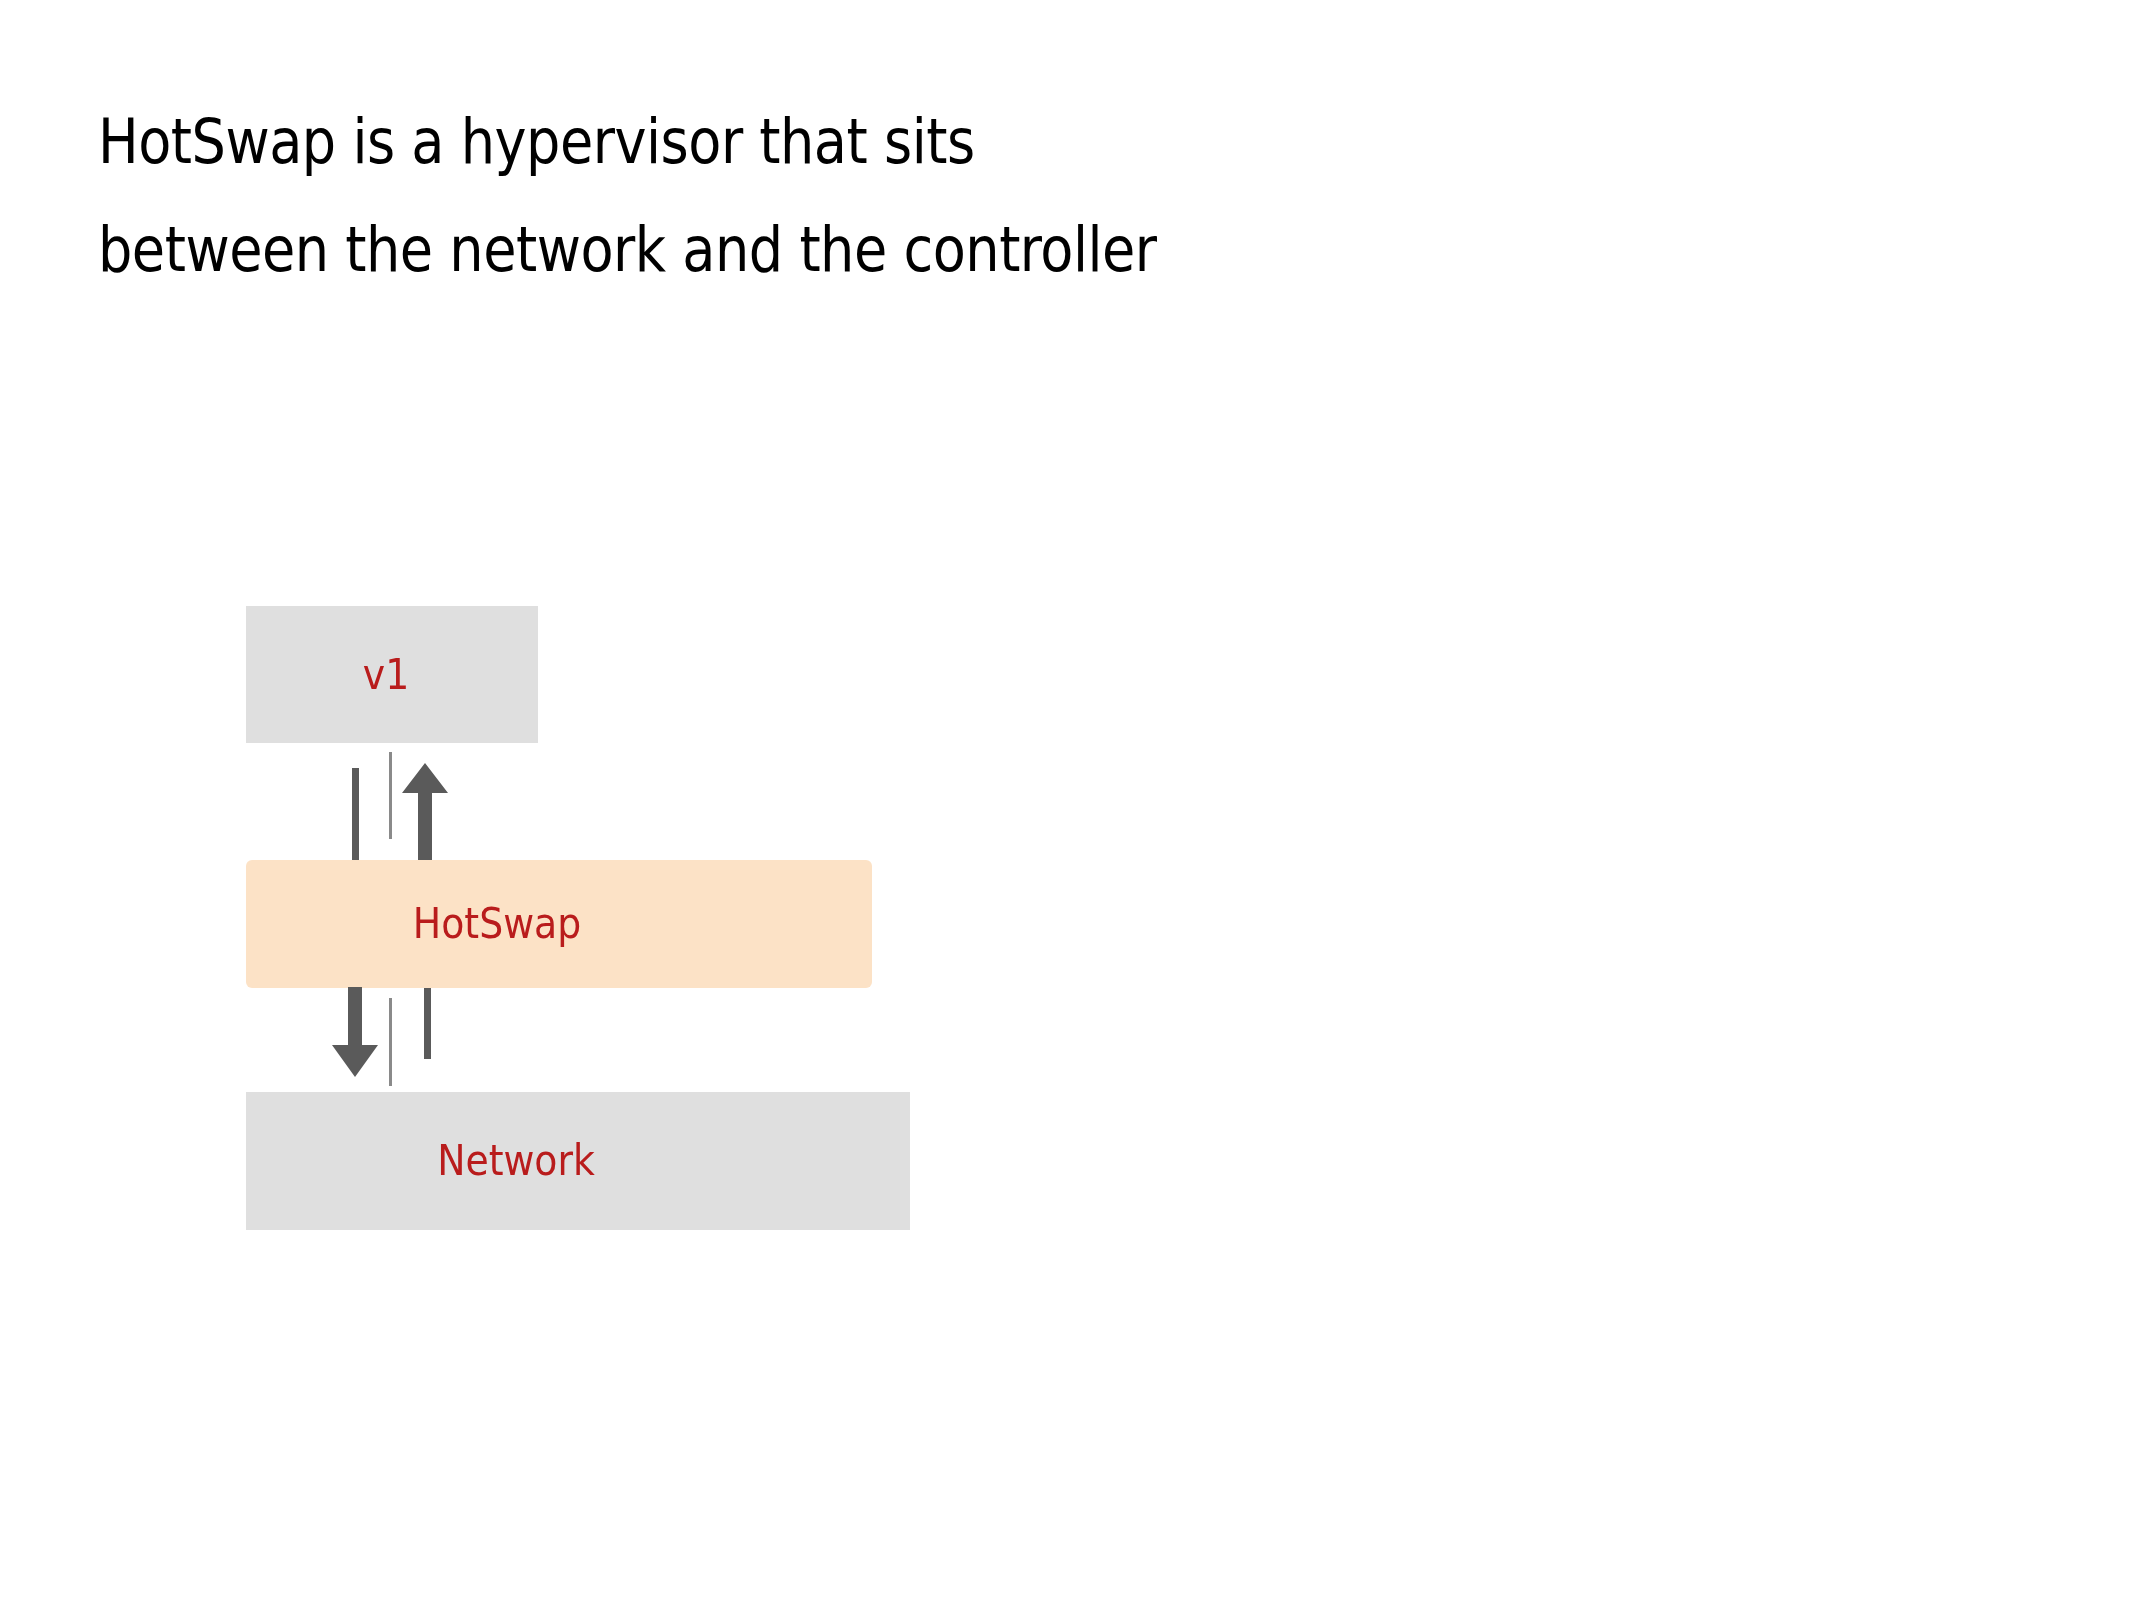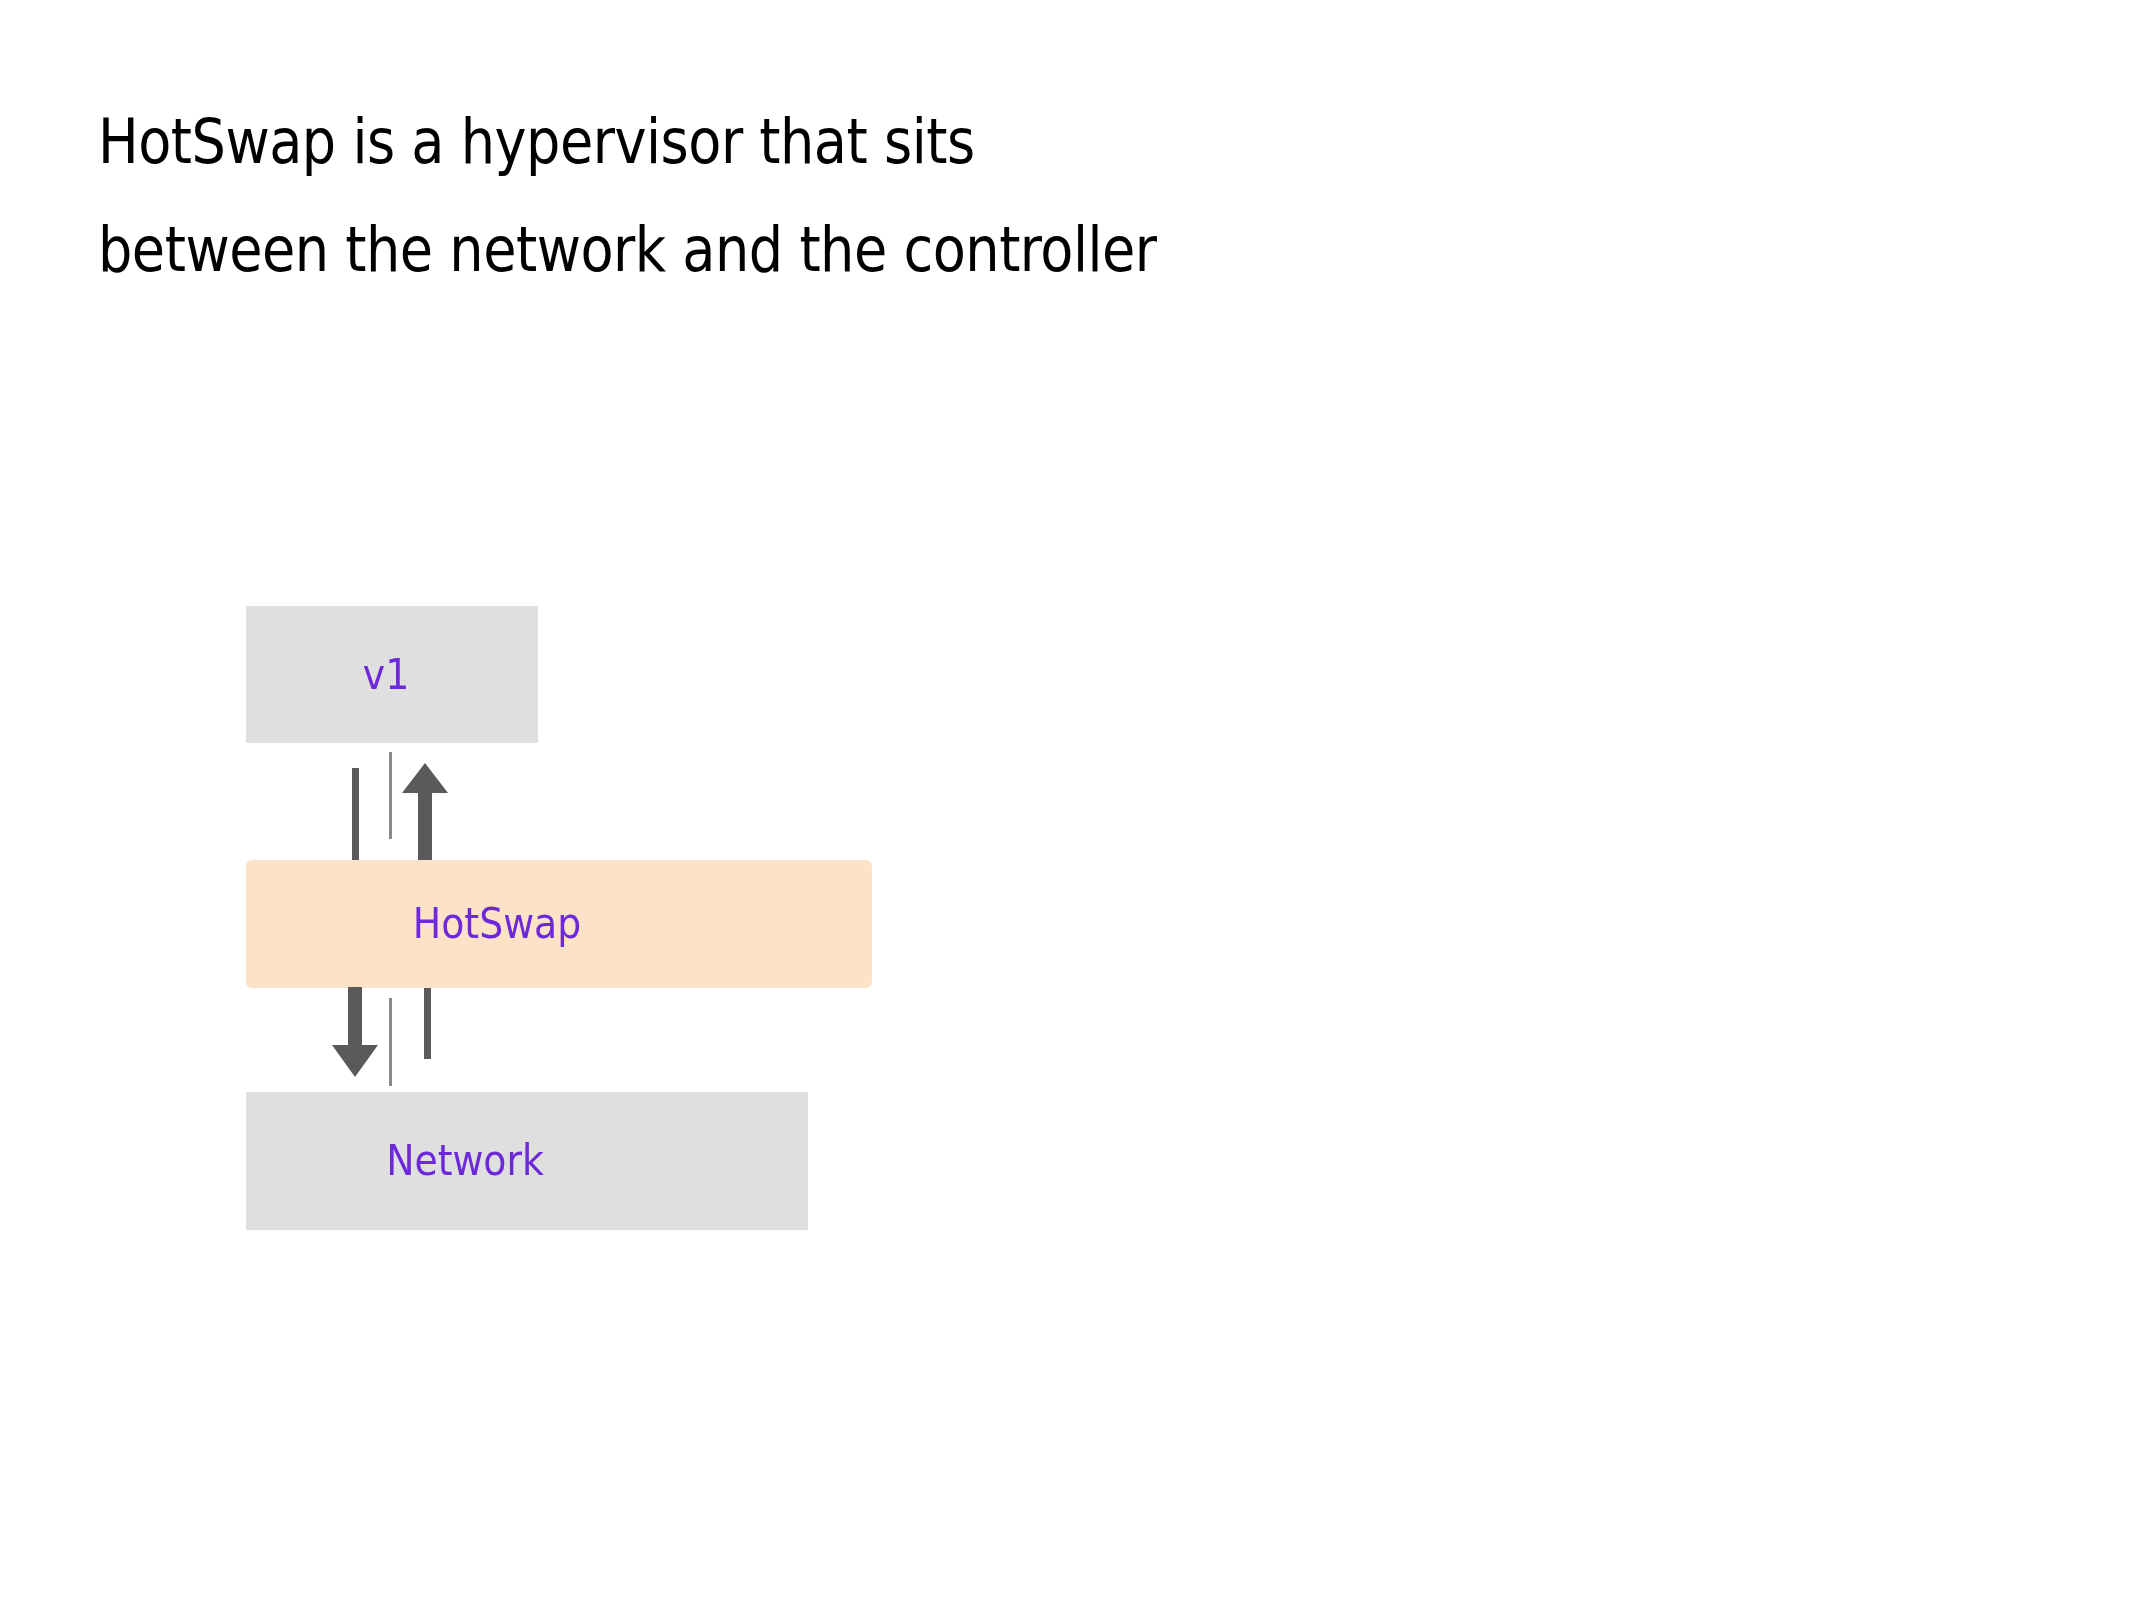--- a/index.html
+++ b/index.html
@@ -45,21 +45,21 @@
   }
 
   .node-box {
     position: absolute;
     display: flex;
     align-items: center;
     justify-content: center;
     box-sizing: border-box;
   }
   .node-label {
-    color: #6d28d9;
+    color: #b91c1c;
     font-size: 42px;
     line-height: 42px;
     font-weight: 400;
     white-space: nowrap;
     font-stretch: condensed;
   }
 
   
   #box-v1 {
     left: 246px;
@@ -84,21 +84,21 @@
   }
   #box-hotswap .node-label {
     position: relative;
     left: -62px;
   }
 
   
   #box-network {
     left: 246px;
     top: 1092px;
-    width: 562px;
+    width: 664px;
     height: 138px;
     background: #dfdfdf;
   }
   #box-network .node-label {
     position: relative;
     left: -62px;
   }
 
   
   .connector {

